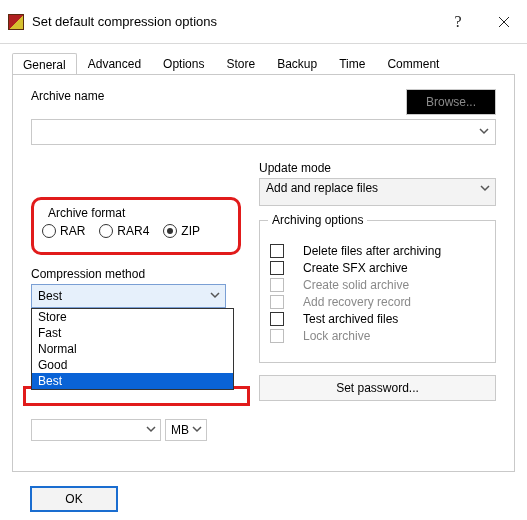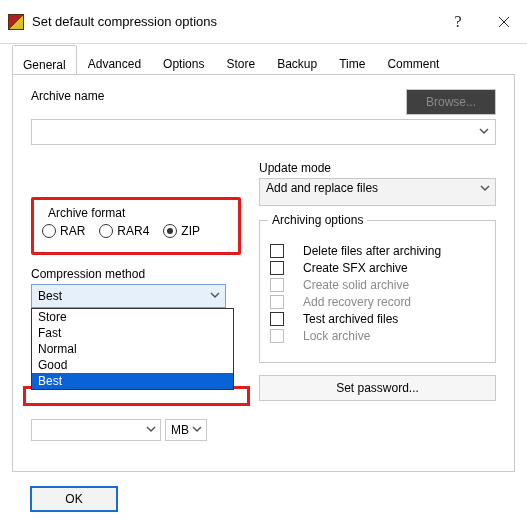--- a/index.html
+++ b/index.html
@@ -12,45 +12,45 @@
   .titlebar .title { flex: 1; font-size: 13px; color: #000; }
   .titlebar .btn { width: 46px; height: 32px; display: flex; align-items: center; justify-content: center; color:#222; }
   .titlebar .btn svg { width: 12px; height: 12px; stroke: #222; stroke-width: 1; fill: none; }
   .titlebar .help { font-size: 16px; font-family: Georgia, serif; }
 
   
   .body { padding: 6px 12px 0 12px; }
 
   
   .tabs { display: flex; align-items: flex-end; height: 24px; }
-  .tab { padding: 12px 10px 3px 10px; border: 1px solid transparent; border-bottom: none; color:#000; cursor: default; }
+  .tab { padding: 4px 10px 3px 10px; border: 1px solid transparent; border-bottom: none; color:#000; cursor: default; }
   .tab.active { border-color: #c9c9c9; background: #fff; position: relative; top: 1px; border-top-left-radius: 2px; border-top-right-radius: 2px; }
   .tabpanel { border: 1px solid #c9c9c9; padding: 14px 18px 18px 18px; height: 398px; position: relative; }
 
   
   .row-archive-name { display:flex; align-items:flex-start; }
   .row-archive-name .left { flex:1; }
   .label { color:#000; margin-bottom: 3px; display:block; }
   .name-input { width: 100%; height: 26px; border:1px solid #c9c9c9; padding: 0 22px 0 6px; position:relative; }
   .name-wrap { position:relative; }
   .name-wrap .chev { position:absolute; right:6px; top:6px; width:12px; height:12px; }
   .chev svg { width:12px; height:12px; stroke:#555; stroke-width:1.5; fill:none; }
 
-  .browse-btn { width: 90px; height: 26px; margin-left: 1px; border:1px solid #c9c9c9; background:#404040; color:#8a8a8a; text-align:center; line-height:24px; }
+  .browse-btn { width: 90px; height: 26px; margin-left: 1px; border:1px solid #c9c9c9; background:#000000; color:#8a8a8a; text-align:center; line-height:24px; }
 
   .cols { display:flex; margin-top: 16px; gap: 18px; }
   .left-col { width: 210px; position:relative; }
   .right-col { flex:1; }
 
   
   .select { display:flex; align-items:center; justify-content:space-between; width:100%; height:28px; border:1px solid #c9c9c9; background:#f3f3f3; padding:0 4px 8px 6px; }
   .select .chev { width:12px;height:12px; }
 
   
-  .fmt-group { border:3px solid #e11b1b; border-radius:2px; padding: 10px 8px 14px 8px; position:relative; margin-top: 36px; }
+  .fmt-group { border:3px solid #e11b1b; border-radius:10px; padding: 10px 8px 14px 8px; position:relative; margin-top: 36px; }
   .fmt-legend { position:absolute; top:6px; left:14px; }
   .radios { display:flex; gap:14px; margin-top:14px; }
   .radio { display:flex; align-items:center; gap:4px; }
   .radio .circle { width:14px; height:14px; border:1.5px solid #333; border-radius:50%; display:flex; align-items:center; justify-content:center; }
   .radio.checked .dot { width:6px; height:6px; background:#333; border-radius:50%; }
 
   
   .comp-label { margin-top: 12px; }
   .comp-select { width:195px; height:24px; border:1px solid #7a9fd4; background:#e6f0fb; display:flex; align-items:center; justify-content:space-between; padding:0 4px 0 6px; }
 

